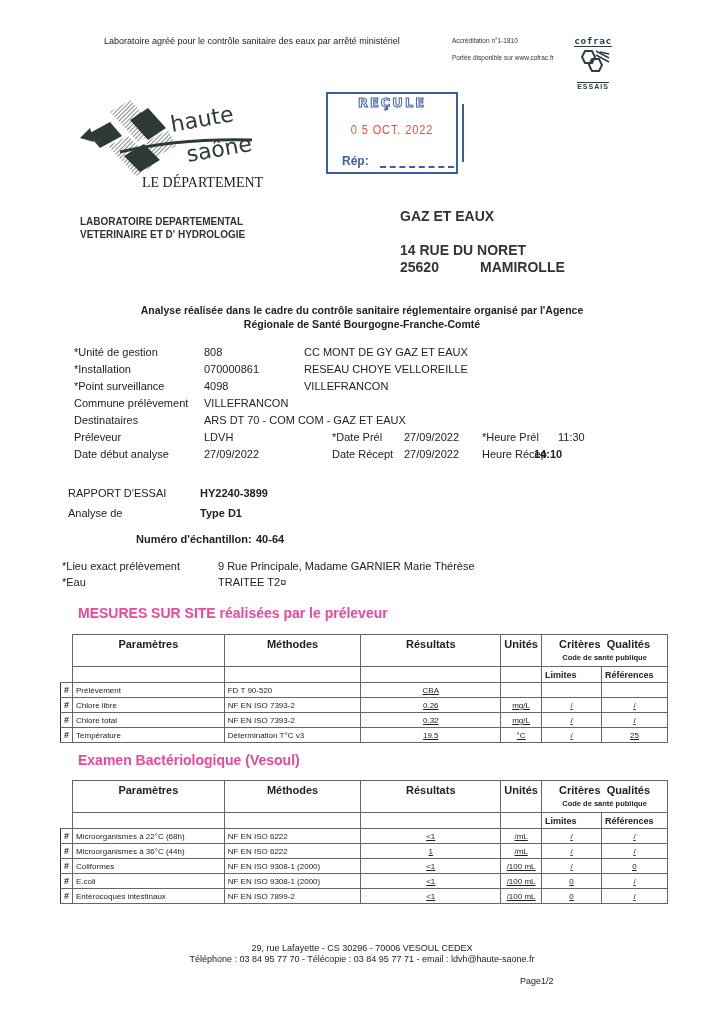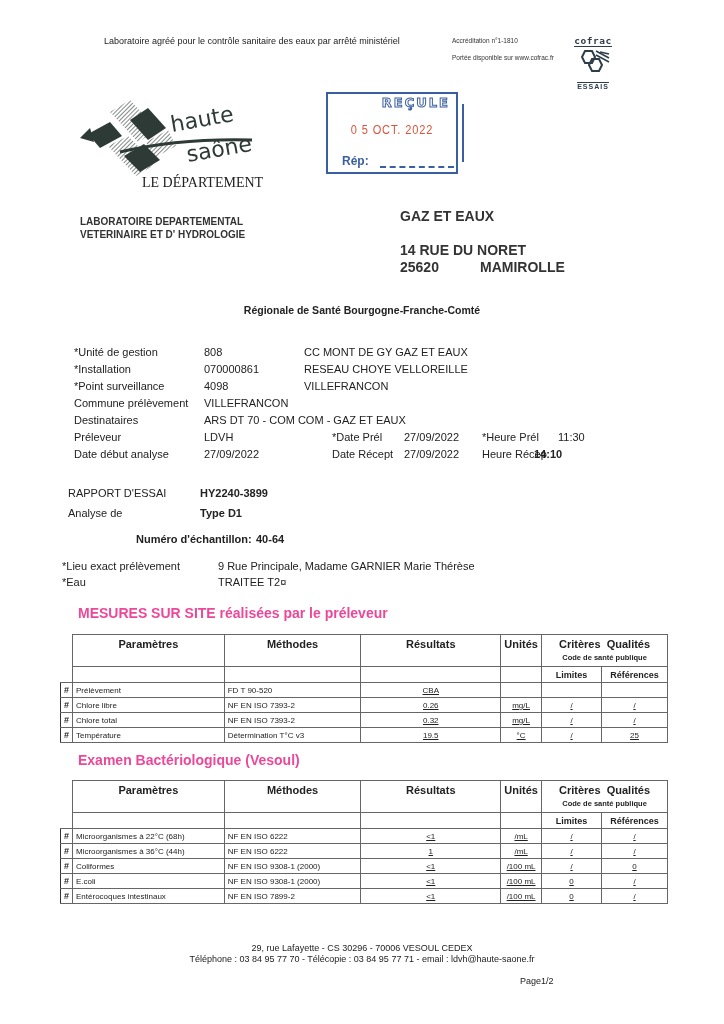--- a/index.html
+++ b/index.html
@@ -7,21 +7,21 @@
   body { position: relative; font-family: "Liberation Sans", sans-serif; color: #1c1c1c; }
   .abs { position: absolute; }
 
   .top-line { top: 36px; left: 104px; font-size: 9px; color: #222; }
   .accr { left: 452px; font-size: 6.5px; color: #333; }
   .cofrac { top: 30px; left: 568px; width: 50px; text-align: center; }
   .cofrac .brand { font-size: 9.5px; font-weight: bold; color: #2d3d4a; letter-spacing: 0.5px; border-bottom: 1.5px solid #2d3d4a; display: inline-block; font-family: "DejaVu Sans Mono", monospace; text-align: right; }
   .cofrac .essais { font-size: 7px; font-weight: bold; color: #2d3d4a; letter-spacing: 1px; border-top: 1.5px solid #2d3d4a; display: inline-block; margin-top: 1px; }
 
   .stamp { top: 92px; left: 326px; width: 132px; height: 82px; border: 2px solid #3a5fa0; }
-  .stamp .recu { position: absolute; top: 1px; left: 6px; right: 6px; display: flex; justify-content: flex-end; font-family: "DejaVu Sans", sans-serif; font-weight: bold; font-size: 13px; color: #fff; -webkit-text-stroke: 1px #3a5fa0; letter-spacing: 2px; }
+  .stamp .recu { position: absolute; top: 1px; left: 6px; right: 6px; display: flex; justify-content: center; font-family: "DejaVu Sans", sans-serif; font-weight: bold; font-size: 13px; color: #fff; -webkit-text-stroke: 1px #3a5fa0; letter-spacing: 2px; }
   .stamp .date { position: absolute; top: 28px; left: 0; right: 0; text-align: center; color: #d9533d; font-size: 13px; letter-spacing: 1px; font-family: "Liberation Sans Narrow", "Liberation Sans", sans-serif; transform: scaleX(0.85); }
   .stamp .rep { position: absolute; top: 60px; left: 14px; color: #3a5fa0; font-weight: bold; font-size: 12px; }
   .stamp .rep-line { position: absolute; top: 72px; left: 52px; width: 74px; border-bottom: 2px dashed #3a5fa0; }
   .stamp-side { top: 104px; left: 462px; width: 2px; height: 58px; background: #3a5fa0; }
 
   .logo { top: 100px; left: 80px; width: 200px; height: 95px; }
   .logo .dept { position: absolute; top: 75px; left: 62px; font-family: "Liberation Serif", serif; font-size: 14px; color: #222; }
 
   .lab-name { top: 215px; left: 80px; font-size: 10px; font-weight: bold; color: #333; line-height: 13px; }
   .recipient { left: 400px; font-size: 14px; font-weight: bold; color: #333; }
@@ -31,21 +31,21 @@
   .info-row { position: absolute; left: 74px; font-size: 11px; color: #222; height: 16px; white-space: nowrap; }
   .info-row span { position: absolute; top: 0; }
 
   .bold { font-weight: bold; }
 
   .section-title { font-size: 14px; font-weight: bold; color: #ec4899; left: 78px; }
 
   table.res { position: absolute; left: 60px; border-collapse: collapse; font-size: 8px; color: #222; }
   table.res td { border: 1px solid #666; height: 15px; padding: 0 3px; }
   table.res .hdr td { font-size: 11px; font-weight: bold; text-align: center; vertical-align: top; padding-top: 3px; }
-  table.res .sub td { height: 16px; font-size: 9px; font-weight: bold; text-align: center; }
+  table.res .sub td { height: 16px; font-size: 9px; font-weight: bold; }
   table.res td.hash { width: 12px; text-align: center; font-weight: bold; font-size: 9px; border-left: 1px solid #333; }
   table.res td.c { text-align: center; text-decoration: underline; }
   .code { font-size: 7.5px; font-weight: bold; display: block; margin-top: 3px; }
 
   .footer { top: 943px; left: 0; width: 724px; text-align: center; font-size: 9px; color: #222; line-height: 11px; }
   .page { top: 976px; left: 520px; font-size: 9px; color: #222; }
 </style>
 </head>
 <body>
 
@@ -101,20 +101,21 @@
   <div>LABORATOIRE DEPARTEMENTAL</div>
   <div>VETERINAIRE ET D' HYDROLOGIE</div>
 </div>
 
 <div class="abs recipient" style="top:208px;">GAZ ET EAUX</div>
 <div class="abs recipient" style="top:242px;">14 RUE DU NORET</div>
 <div class="abs recipient" style="top:259px;">25620</div>
 <div class="abs recipient" style="top:259px;left:480px;">MAMIROLLE</div>
 
 <div class="abs intro">
+  <div>Analyse réalisée dans le cadre du contrôle sanitaire réglementaire organisé par l'Agence</div>
   <div>Régionale de Santé Bourgogne-Franche-Comté</div>
 </div>
 
 <div class="info-row" style="top:346px;">
   <span style="left:0;">*Unité de gestion</span>
   <span style="left:130px;">808</span>
   <span style="left:230px;">CC MONT DE GY GAZ ET EAUX</span>
 </div>
 <div class="info-row" style="top:363px;">
   <span style="left:0;">*Installation</span>

